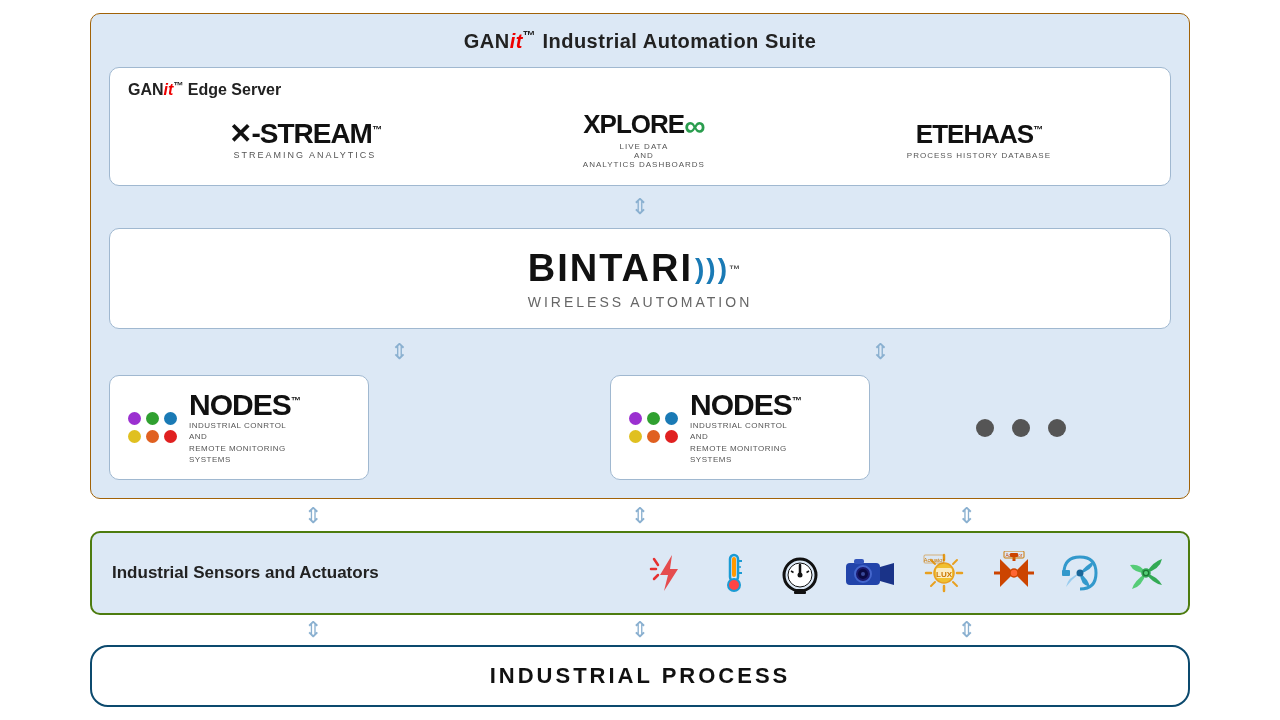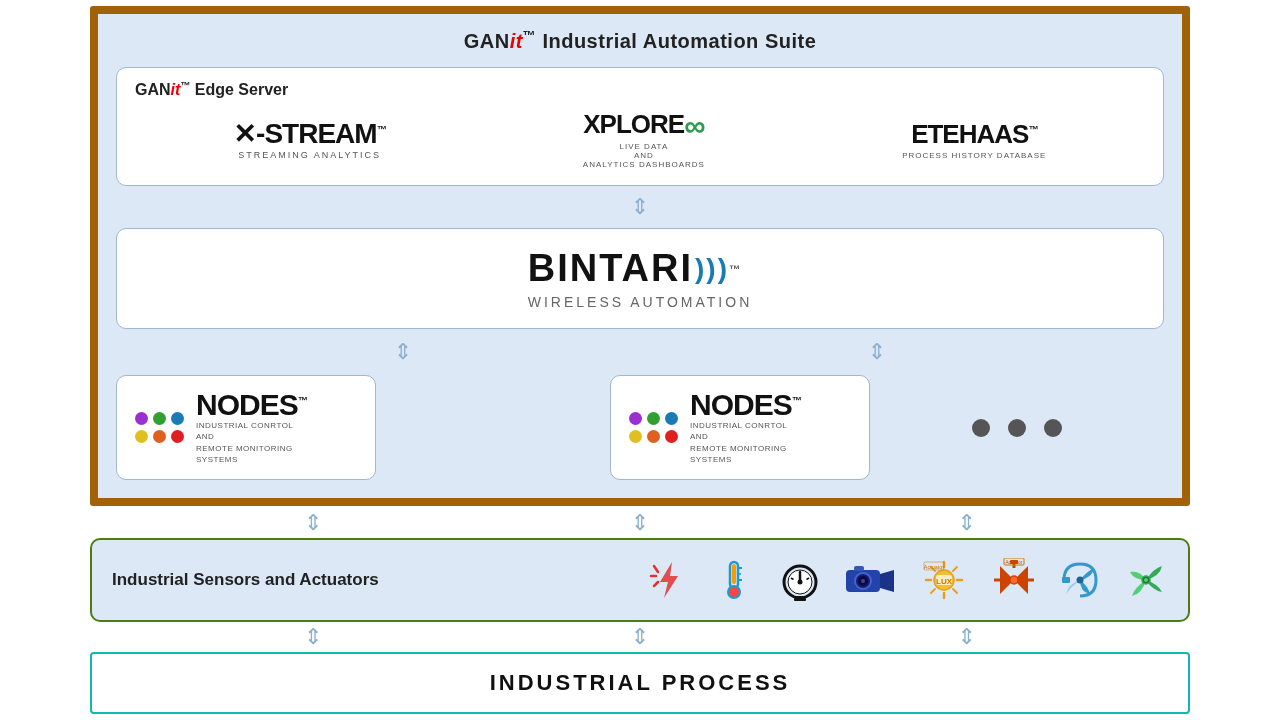--- a/index.html
+++ b/index.html
@@ -18,22 +18,22 @@
       display: flex;
       flex-direction: column;
       align-items: center;
       gap: 0;
     }
 
     
     .suite-box {
       width: 100%;
       background: #dce8f5;
-      border: 8px solid #a16207;
-      border-radius: 3px;
+      border: 1px solid #a16207;
+      border-radius: 10px;
       padding: 14px 18px 18px;
       display: flex;
       flex-direction: column;
       gap: 10px;
     }
     .suite-title {
       text-align: center;
       font-size: 20px;
       font-weight: bold;
       color: #222;
@@ -312,22 +312,22 @@
       color: #8ab0d0;
       font-size: 22px;
       padding: 0 60px;
       margin-top: 2px;
     }
 
     
     .process-box {
       width: 100%;
       background: #fff;
-      border: 2px solid #14b8a6;
-      border-radius: 4px;
+      border: 2px solid #0c4a6e;
+      border-radius: 18px;
       padding: 16px;
       text-align: center;
       margin-top: 2px;
     }
     .process-title {
       font-size: 22px;
       font-weight: 900;
       color: #111;
       letter-spacing: 3px;
     }

